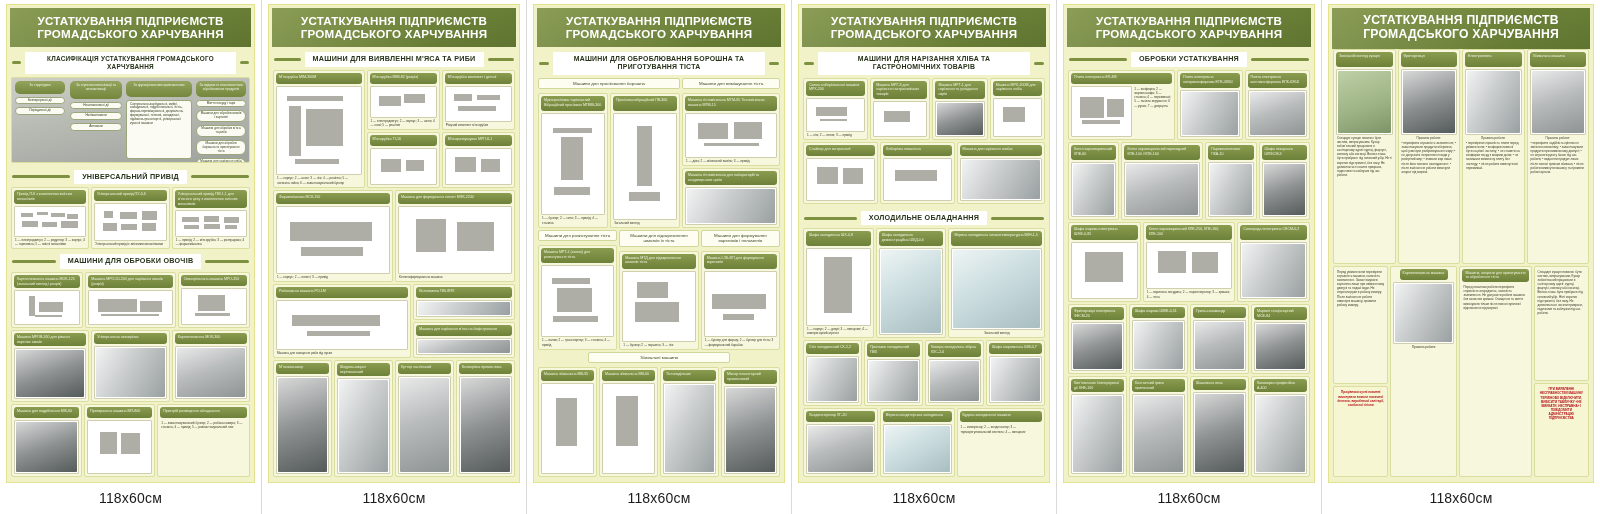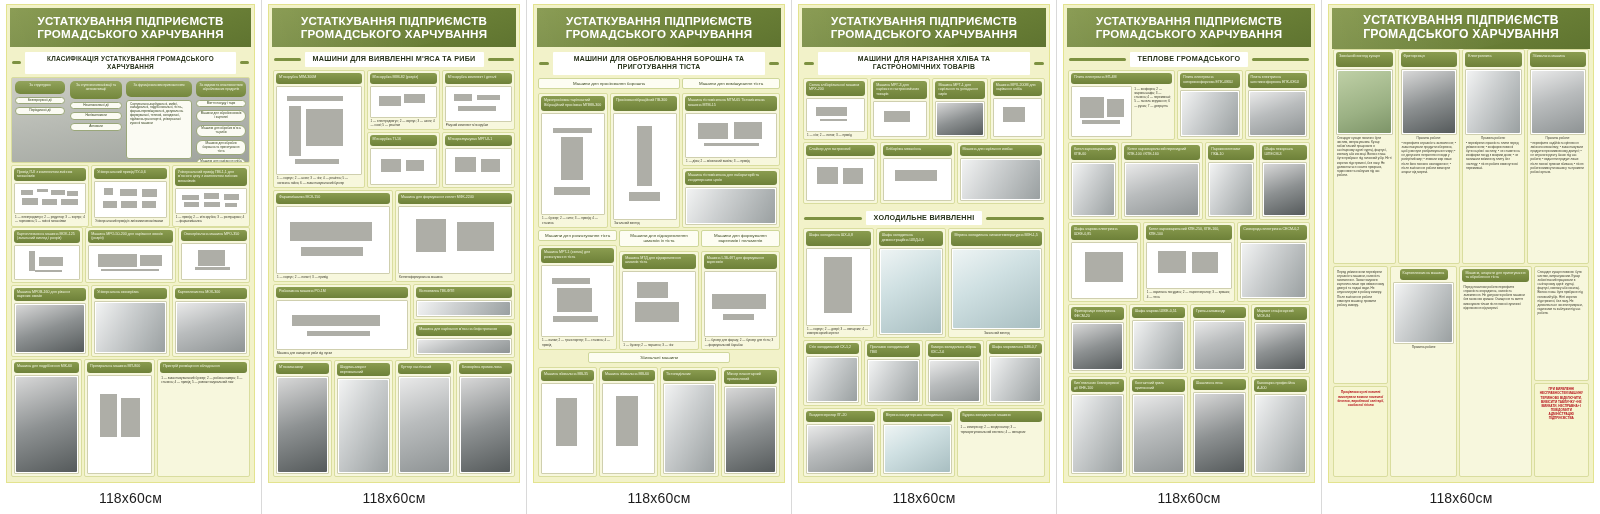--- a/index.html
+++ b/index.html
@@ -184,20 +184,25 @@
         <div class="flowcol" style="left:184px;right:3px">
           <div class="fhead" style="min-height:12px">За видами та властивостями оброблюваних продуктів</div>
           <div class="fitem">Миття посуду і тари</div>
           <div class="fitem">Машини для обробки овочів і картоплі</div>
           <div class="fitem">Машини для обробки м'яса та риби</div>
           <div class="fitem">Машини для обробки борошна та приготування тіста</div>
           <div class="fitem">Машини для нарізання хліба та гастрономічних товарів</div>
         </div>
       </div>
 
+      <div class="sectionwrap">
+        <div class="rule"></div>
+        <div class="section">УНІВЕРСАЛЬНИЙ ПРИВІД</div>
+        <div class="rule"></div>
+      </div>
 
       <div class="row" style="height:62px;margin:0 1px">
         <div class="card" style="flex:1">
           <div class="cap">Привід П-ІІ з комплектом змінних механізмів</div>
           <div class="pic">
               <div class="sch">
             <i style="left:6%;top:18%;width:18%;height:16%"></i>
                 <i style="left:30%;top:12%;width:16%;height:12%"></i>
             <i style="left:52%;top:16%;width:20%;height:18%"></i>
                 <i style="left:76%;top:20%;width:16%;height:20%"></i>
@@ -231,20 +236,25 @@
             <i style="left:70%;top:16%;width:22%;height:30%"></i>
                 <i style="left:10%;top:56%;width:22%;height:22%"></i>
             <i style="left:40%;top:54%;width:24%;height:24%"></i>
                 <i style="left:72%;top:58%;width:18%;height:20%"></i>
               </div>
             </div>
           <div class="txt">1 — привід; 2 — м'ясорубка; 3 — розпушувач; 4 — фаршемішалка</div>
         </div>
       </div>
 
+      <div class="sectionwrap">
+        <div class="rule"></div>
+        <div class="section">МАШИНИ ДЛЯ ОБРОБКИ ОВОЧІВ</div>
+        <div class="rule"></div>
+      </div>
 
       <div class="body">
         <div class="row" style="height:56px">
           <div class="card" style="flex:1.1">
             <div class="cap">Картоплеочисна машина МОК-125 (загальний вигляд і розріз)</div>
             <div class="pic">
                 <div class="sch">
                   <i style="left:20%;top:10%;width:10%;height:70%"></i>
                   <i style="left:36%;top:30%;width:40%;height:34%"></i>
                   <i style="left:30%;top:76%;width:44%;height:8%"></i>
@@ -684,21 +694,21 @@
             <div class="cap">Машина для нарізання ковбас</div>
             <div class="pic photo">
                 <div class="ph steel"></div>
               </div>
           </div>
         </div>
       </div>
 
       <div class="sectionwrap">
         <div class="rule"></div>
-        <div class="section">ХОЛОДИЛЬНЕ ВИЯВЛЕННІ</div>
+        <div class="section">ХОЛОДИЛЬНЕ ОБЛАДНАННЯ</div>
         <div class="rule"></div>
       </div>
 
       <div class="body">
         <div class="row" style="height:110px">
           <div class="card" style="flex:1">
             <div class="cap tall">Шафа холодильна ШХ-0,8</div>
             <div class="pic">
                 <div class="sch">
                   <i style="left:26%;top:8%;width:48%;height:78%"></i>
@@ -772,21 +782,21 @@
   </div>
 
   <div class="cell" style="width:265px">
     <div class="poster">
       <div class="banner">
         <span class="l1">УСТАТКУВАННЯ ПІДПРИЄМСТВ</span>
         <span class="l2">ГРОМАДСЬКОГО ХАРЧУВАННЯ</span>
       </div>
       <div class="sectionwrap">
         <div class="rule"></div>
-        <div class="section">ТЕПЛОВЕ ГРОМАДСЬКОГО</div>
+        <div class="section">ОБРОБКИ УСТАТКУВАННЯ</div>
         <div class="rule"></div>
       </div>
       <div class="body">
         <div class="row" style="height:70px">
           <div class="card" style="flex:1.7">
             <div class="cap">Плита електрична ЕП-4М</div>
             <div class="row" style="flex:1 1 auto;gap:1px">
               <div class="pic" style="flex:1.6">
                   <div class="sch">
                     <i style="left:10%;top:18%;width:44%;height:46%"></i>

